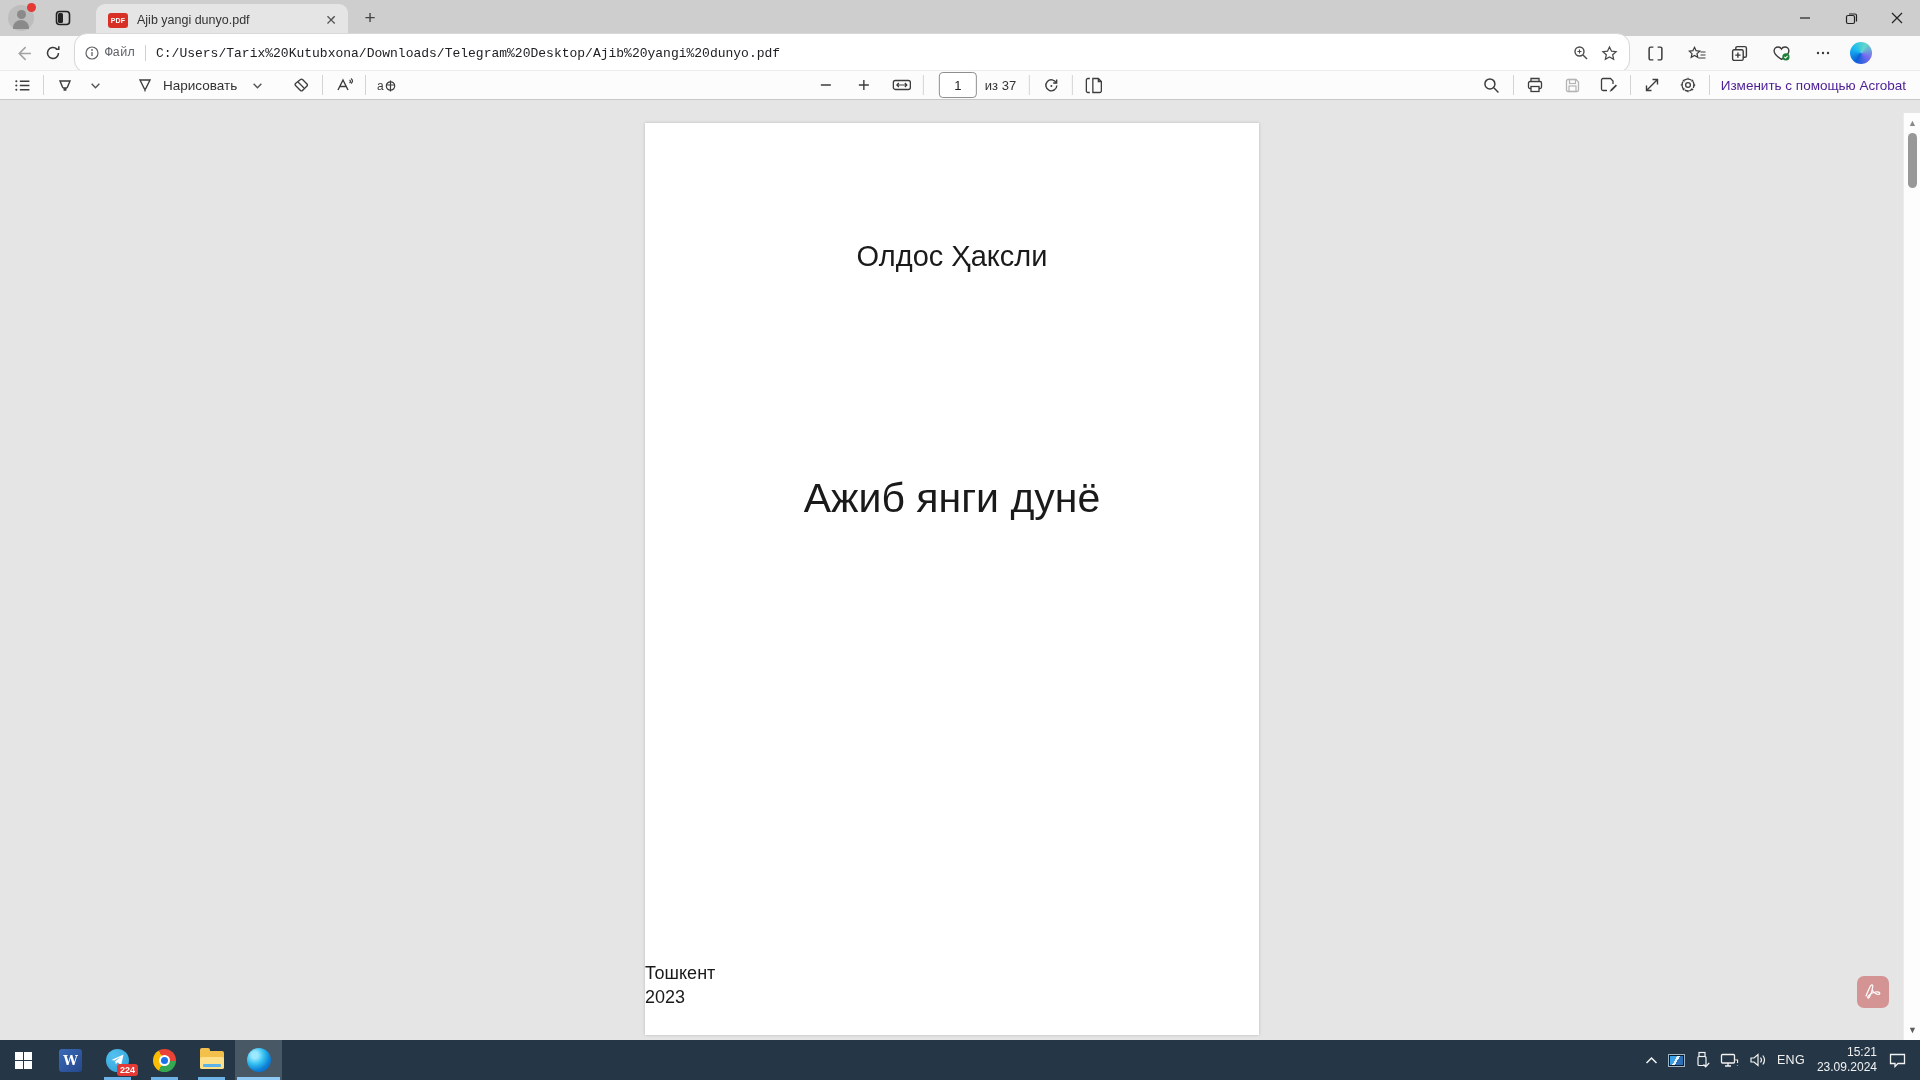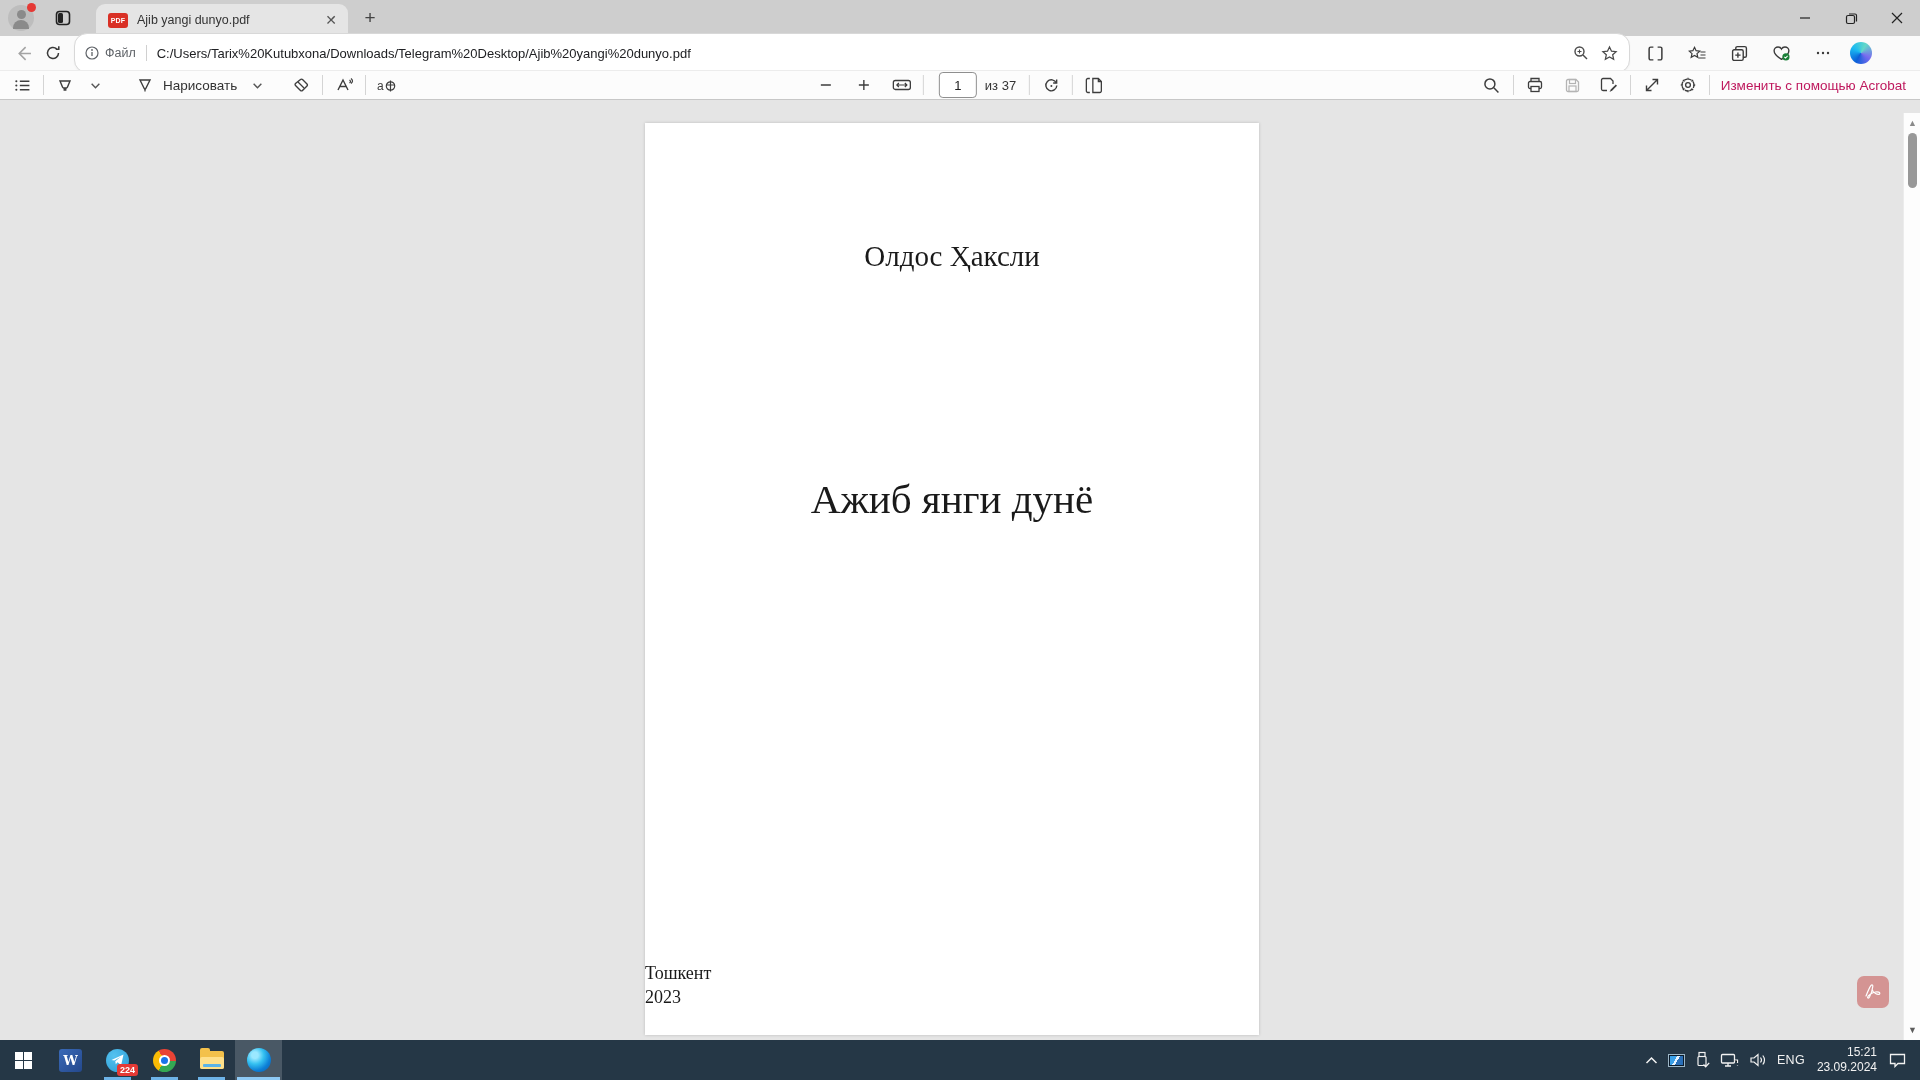--- a/index.html
+++ b/index.html
@@ -20,45 +20,45 @@
   .tab-title { flex:1; margin-left:9px; font-size:12.5px; color:#333; white-space:nowrap; overflow:hidden; }
   .tab-close { width:18px; height:18px; display:flex; align-items:center; justify-content:center; border-radius:4px; color:#555; font-size:14px; }
   .newtab { width:28px; height:28px; margin-left:8px; display:flex; align-items:center; justify-content:center; border-radius:5px; color:#444; font-size:19px; font-weight:300; }
   .win-controls { margin-left:auto; display:flex; height:36px; }
   .win-btn { width:46px; height:36px; display:flex; align-items:center; justify-content:center; color:#222; }
 
   
   .navbar { position:absolute; top:36px; left:0; right:0; height:34px; background:#fafafa; display:flex; align-items:center; }
   .nav-icon { width:30px; height:28px; display:flex; align-items:center; justify-content:center; border-radius:5px; color:#3a3a3a; flex:none; }
   .nav-icon.disabled { color:#a3a3a3; }
-  .addr-pill { flex:none; width:1556px; height:40px; margin-left:6px; background:#fff; border:1px solid #d8d8d8; border-radius:13px; display:flex; align-items:center; padding:0 6px 0 10px; box-shadow:0 1px 2px rgba(0,0,0,.04); }
+  .addr-pill { flex:none; width:1556px; height:40px; margin-left:6px; background:#fff; border:1px solid #d8d8d8; border-radius:13px; display:flex; align-items:center; padding:0 6px 0 10px; box-shadow:0 1px 2px rgba(0,0,0,.04);font-family:Liberation Mono, monospace; }
   .addr-file { display:flex; align-items:center; color:#5f6368; font-size:12.5px; gap:6px; }
   .addr-sep { width:1px; height:16px; background:#d0d0d0; margin:0 10px; }
   .addr-url { flex:1; font-size:13px; color:#202124; white-space:nowrap; overflow:hidden; }
   .addr-action { width:28px; height:24px; display:flex; align-items:center; justify-content:center; color:#4a4a4a; }
   .nav-right { display:flex; align-items:center; margin-left:10px; gap:12px; }
   .copilot { width:22px; height:22px; border-radius:50%; background:conic-gradient(from 210deg,#0b5fd7,#19b9f2,#62d8c8,#7a6af0,#0b5fd7); margin-right:10px; }
 
   
   .pdfbar { position:absolute; top:70px; left:0; right:0; height:30px; background:#fcfcfc; border-top:1px solid #ececec; border-bottom:1px solid #c7c7c7; display:flex; align-items:flex-end; }
   .tool { height:28px; min-width:28px; display:flex; align-items:center; justify-content:center; border-radius:5px; color:#3d3d3d; padding:0 3px; }
   .tool.disabled { color:#b4b4b4; }
   .tsep { width:1px; height:20px; background:#d4d4d4; margin:0 7px; flex:none; }
   .left-tools { display:flex; align-items:center; margin-left:8px; }
   .draw-label { font-size:13.5px; color:#333; margin:0 4px; }
   .chev { color:#555; margin-left:2px; }
   .center-tools { position:absolute; left:50%; transform:translateX(-50%); display:flex; align-items:center; }
   .page-input { width:38px; height:26px; border:1px solid #8f8f8f; border-radius:4px; background:#fff; text-align:center; font-size:13px; color:#222; font-family:"Liberation Sans",sans-serif; margin:0 8px; }
   .page-total { font-size:13px; color:#333; margin-right:6px; white-space:nowrap; }
   .right-tools { position:absolute; right:14px; display:flex; align-items:center; }
-  .acrobat-label { font-size:13.5px; color:#be185d; margin-left:4px; white-space:nowrap; }
+  .acrobat-label { font-size:13.5px; color:#4c1d95; margin-left:4px; white-space:nowrap; }
 
   
   .viewer { position:absolute; top:113px; left:0; right:0; bottom:40px; background:#e5e5e5; }
-  .page { position:absolute; left:645px; top:10px; width:614px; height:912px; background:#fff; box-shadow:0 0 3px rgba(0,0,0,.18); font-family:Liberation Serif, serif; color:#1a1a1a; }
+  .page { position:absolute; left:645px; top:10px; width:614px; height:912px; background:#fff; box-shadow:0 0 3px rgba(0,0,0,.18); font-family:Liberation Sans, sans-serif; color:#1a1a1a; }
   .doc-author { position:absolute; top:117px; width:100%; text-align:center; font-size:29px; }
   .doc-title  { position:absolute; top:352px; width:100%; text-align:center; font-size:41px; }
   .doc-imprint{ position:absolute; top:838px; width:100%; font-size:18px; line-height:1.35; }
   .acrobat-fab { position:absolute; left:1857px; top:863px; width:32px; height:32px; border-radius:7px; background:#d4908f; display:flex; align-items:center; justify-content:center; opacity:.95; }
 
   
   .scrollbar { position:absolute; right:0; top:0; bottom:0; width:17px; background:#fdfdfd; border-left:1px solid #ececec; }
   .sb-arrow { position:absolute; left:0; width:17px; height:16px; display:flex; align-items:center; justify-content:center; color:#8a8a8a; font-size:9px; }
   .sb-thumb { position:absolute; left:4px; top:20px; width:9px; height:55px; border-radius:5px; background:#989898; }
 

